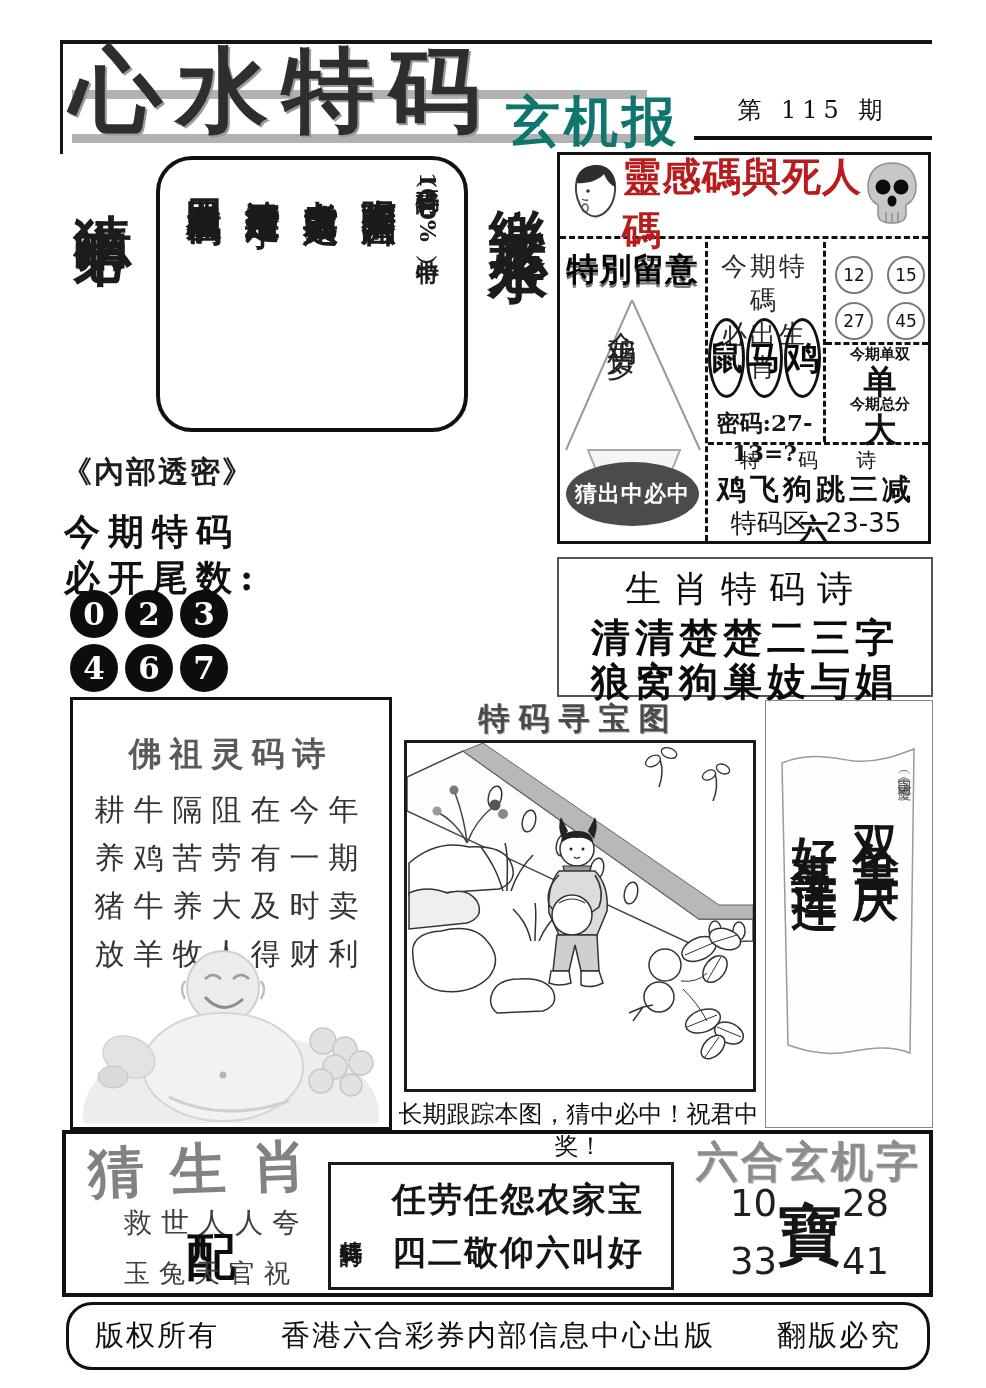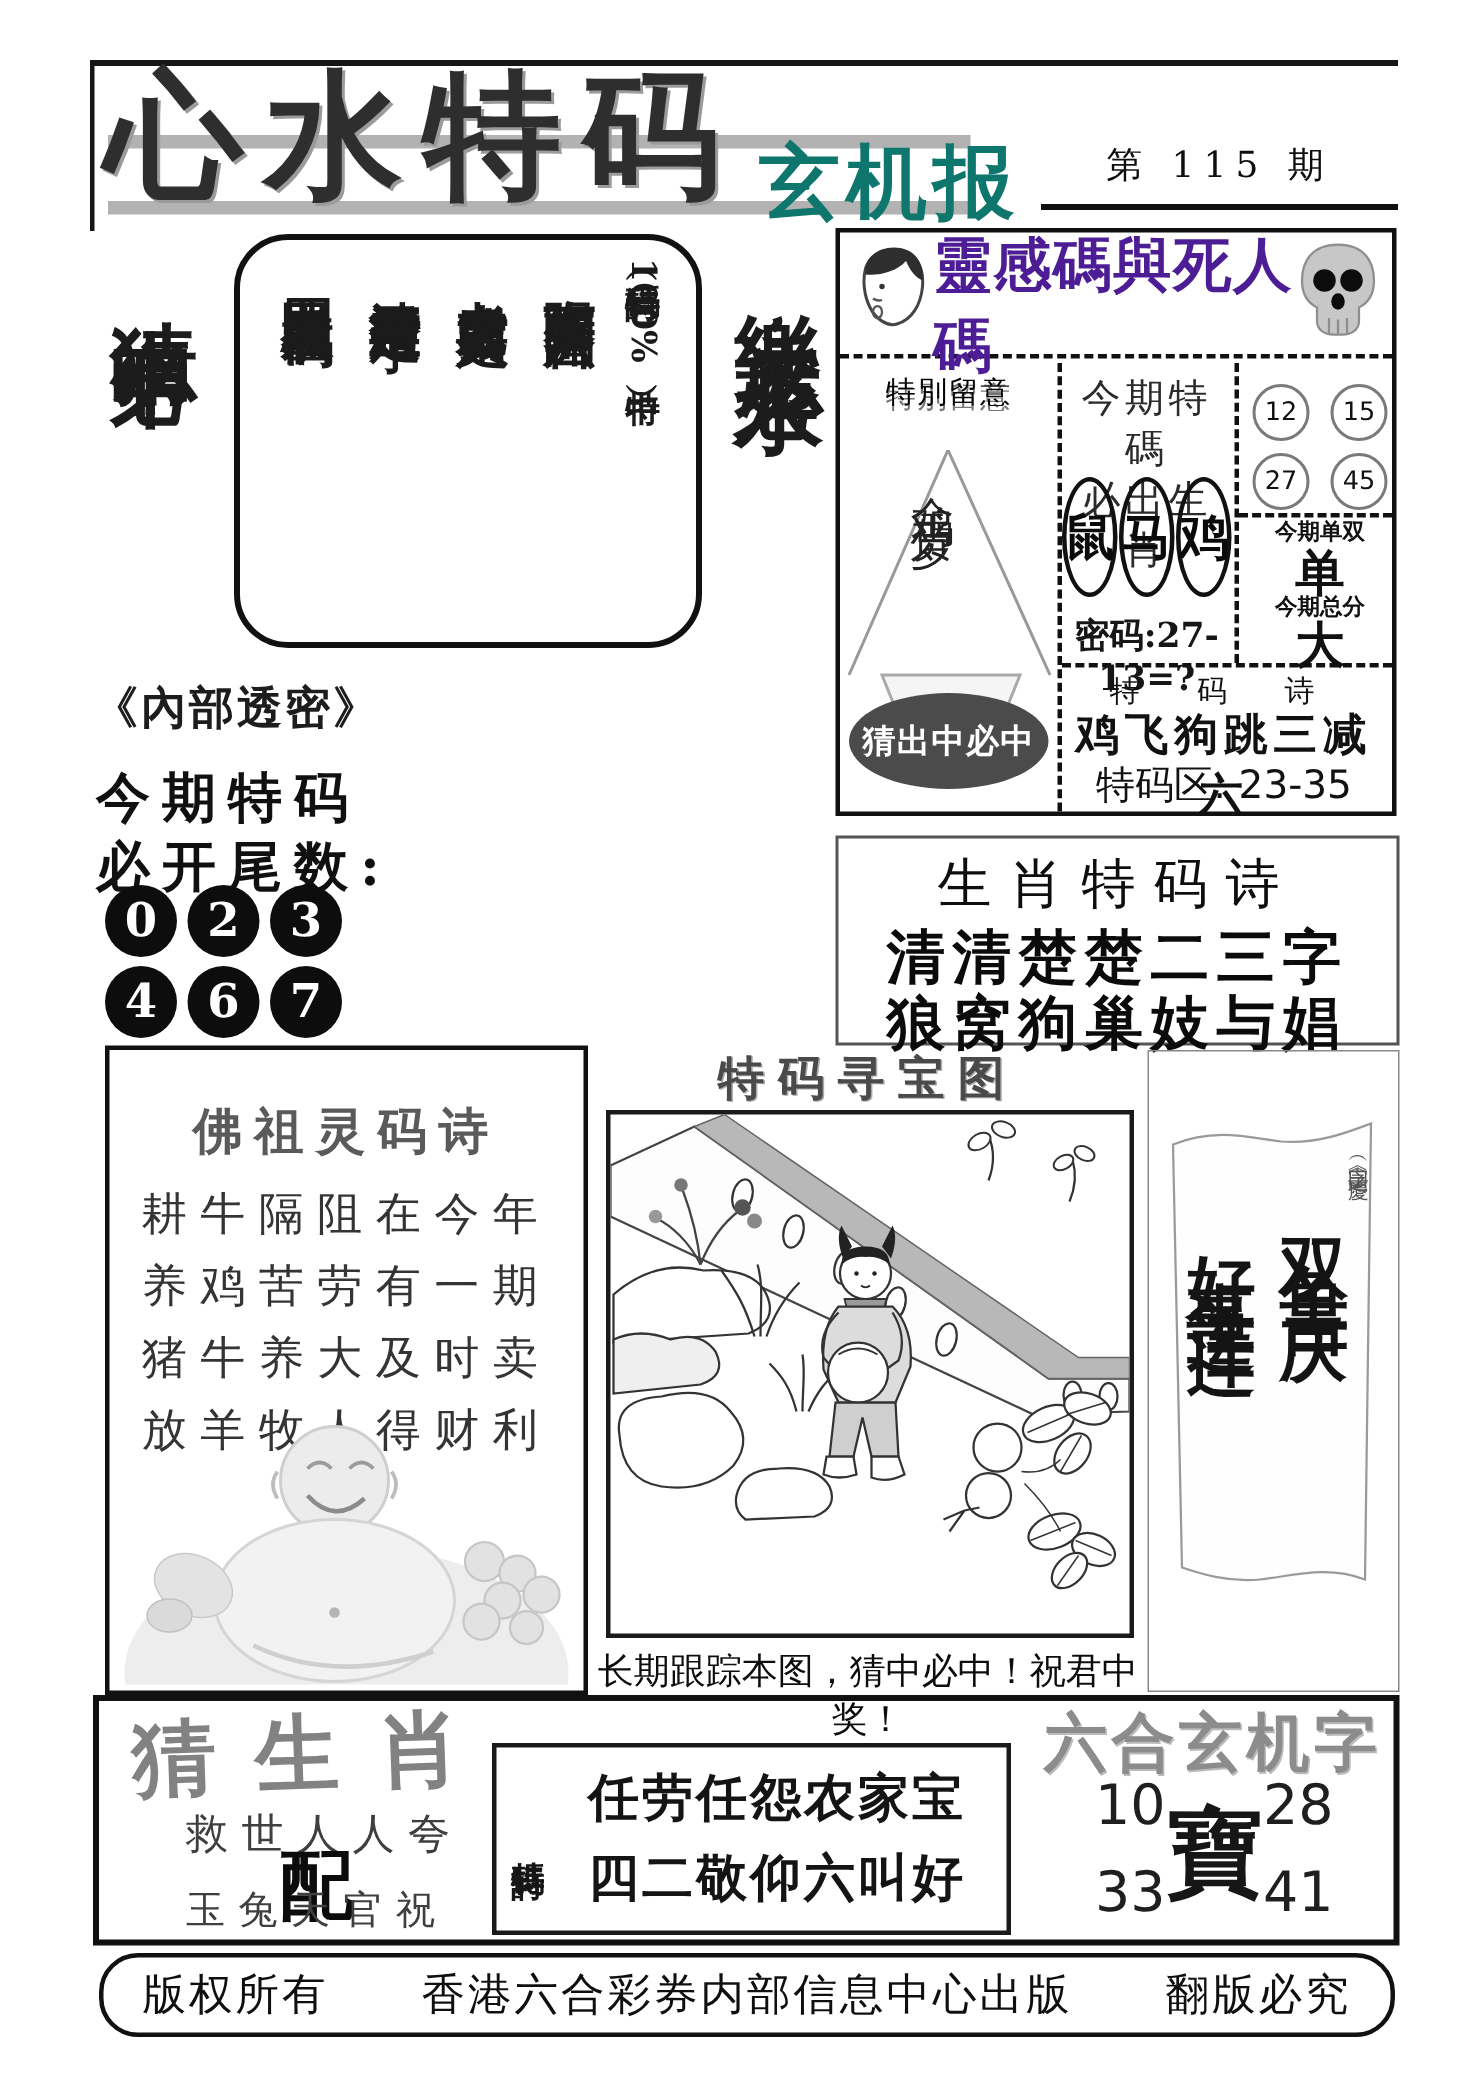--- a/index.html
+++ b/index.html
@@ -20,27 +20,27 @@
   .slogan-left { left:64px; top:168px; font:700 58px "DejaVu Serif", serif; letter-spacing:5px; color:#1c1c1c; }
   .slogan-right { left:478px; top:160px; font:700 60px "DejaVu Serif", serif; letter-spacing:12px; color:#1c1c1c; }
   .poem-box { left:156px; top:156px; width:312px; height:276px; border:4px solid #111; border-radius:36px; }
   .poem-cols { position:absolute; top:12px; bottom:12px; left:20px; right:20px; display:flex; flex-direction:row-reverse; justify-content:space-between; }
   .pcol { writing-mode:vertical-rl; font:700 35px "DejaVu Serif", serif; letter-spacing:2px; color:#1b1b1b; }
   .pcol-title { font-size:23px; font-weight:600; letter-spacing:0; }
 
   
   .insp { left:557px; top:152px; width:374px; height:392px; border:3px solid #111; }
   .insp-header { position:absolute; top:0; left:0; right:0; height:84px; border-bottom:3px dashed #111; display:flex; align-items:center; justify-content:space-between; padding:0 8px; }
-  .insp-title { font:900 39px "DejaVu Serif", serif; color:#4c1d95; letter-spacing:1px;margin-top:17px; }
+  .insp-title { font:900 39px "DejaVu Serif", serif; color:#b91c1c; letter-spacing:1px;margin-top:17px; }
   .insp-body { position:absolute; top:87px; left:0; right:0; bottom:0; }
   .vline1 { left:145px; top:0; bottom:0; border-left:3px dashed #111; width:0; }
   .vline2 { left:263px; top:0; height:200px; border-left:3px dashed #111; width:0; }
   .hline1 { left:266px; right:0; top:100px; border-top:3px dashed #111; height:0; }
   .hline2 { left:148px; right:0; top:200px; border-top:3px dashed #111; height:0; }
-  .special-note { left:0; top:6px; width:145px; text-align:center; font-weight:400; font-size:20px; letter-spacing:1px; color:#050505; text-shadow:0 3px 0 #777; }
+  .special-note { left:0; top:6px; width:145px; text-align:center; font-weight:700; font-size:32px; letter-spacing:1px; color:#050505; text-shadow:0 3px 0 #777; }
   .cone-svg { left:2px; top:58px; }
   .cone-text { left:42px; top:66px; font:400 29px "DejaVu Serif", serif; letter-spacing:7px; color:#222; }
   .badge { left:6px; top:220px; width:133px; height:64px; background:#4b4b4b; border-radius:50%; color:#fff; font:700 22px "DejaVu Sans", sans-serif; display:flex; align-items:center; justify-content:center; letter-spacing:1px; }
   .zodiac-title { left:148px; top:8px; width:113px; text-align:center; font:500 26px "DejaVu Sans", sans-serif; color:#2b2b2b; letter-spacing:3px; line-height:1.3; }
   .zodiac-ovals { left:146px; top:76px; width:117px; display:flex; justify-content:center; gap:1px; }
   .zoval { width:37px; height:80px; border:3px solid #111; border-radius:50%; display:flex; align-items:center; justify-content:center; font:700 33px "DejaVu Serif", serif; color:#0a0a0a; }
   .password { left:146px; top:166px; width:117px; text-align:center; font:600 23px "DejaVu Serif", serif; color:#161616; }
   .numgrid { left:266px; top:14px; width:108px; display:grid; grid-template-columns:repeat(2,38px); gap:8px 14px; justify-content:center; }
   .ncirc { width:38px; height:38px; border:2px solid #7a7a7a; border-radius:50%; display:flex; align-items:center; justify-content:center; font:500 17px "DejaVu Sans", sans-serif; color:#111; }
   .sd-label { left:266px; top:103px; width:108px; text-align:center; font:700 15px "DejaVu Serif", serif; }
@@ -91,21 +91,21 @@
   .bpoem { left:262px; top:28px; width:346px; height:128px; border:3px solid #1a1a1a; display:flex; align-items:center; padding:4px 6px; gap:4px; }
   .bpoem-label { writing-mode:vertical-rl; font:600 22px "DejaVu Serif", serif; letter-spacing:2px; color:#161616; }
   .bpoem-lines { flex:1; text-align:center; font:600 34px "DejaVu Serif", serif; letter-spacing:2px; line-height:1.55; color:#141414; }
   .mys-title { left:620px; top:0; width:245px; text-align:center; font:900 42px "DejaVu Sans", sans-serif; color:#8c8c8c; letter-spacing:3px; text-shadow:1px 1px 0 #bbb; }
   .mys-num { font:500 37px "DejaVu Sans", sans-serif; color:#1f1f1f; }
   .mn0 { left:664px; top:48px; } .mn1 { left:776px; top:48px; }
   .mn2 { left:664px; top:106px; } .mn3 { left:776px; top:106px; }
   .mys-big { left:712px; top:58px; font:600 64px "DejaVu Serif", serif; color:#161616; }
 
   
-  .footer { left:66px; top:1302px; width:864px; height:56px; border:3px solid #111; border-radius:26px; display:flex; align-items:center; justify-content:space-between; padding:0 26px; font:500 29px "DejaVu Sans", sans-serif; color:#0f0f0f; letter-spacing:2px; }
+  .footer { left:66px; top:1302px; width:864px; height:68px; border:3px solid #111; border-radius:26px; display:flex; align-items:center; justify-content:space-between; padding:0 26px; font:500 29px "DejaVu Sans", sans-serif; color:#0f0f0f; letter-spacing:2px; }
 </style>
 </head>
 <body>
 
 <div class="page">
 
   <div class="abs frame-top"></div>
   <div class="abs title-bar bar1"></div>
   <div class="abs title-bar bar2"></div>
   <div class="abs title-main">心水特码</div>

